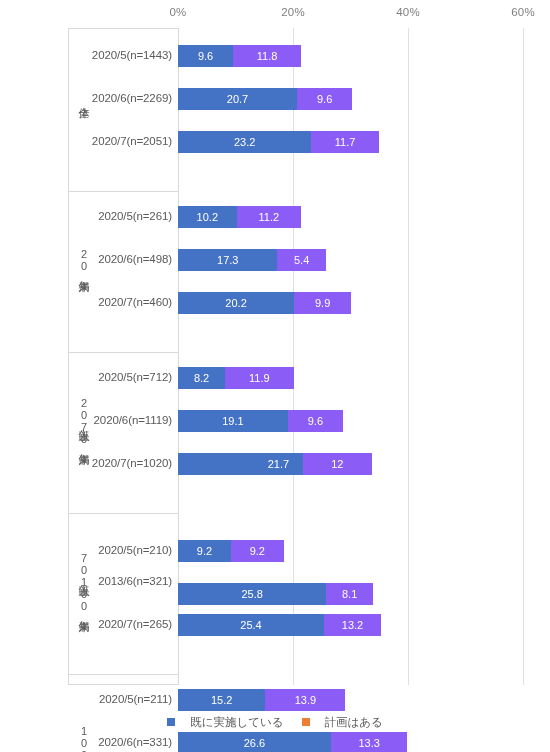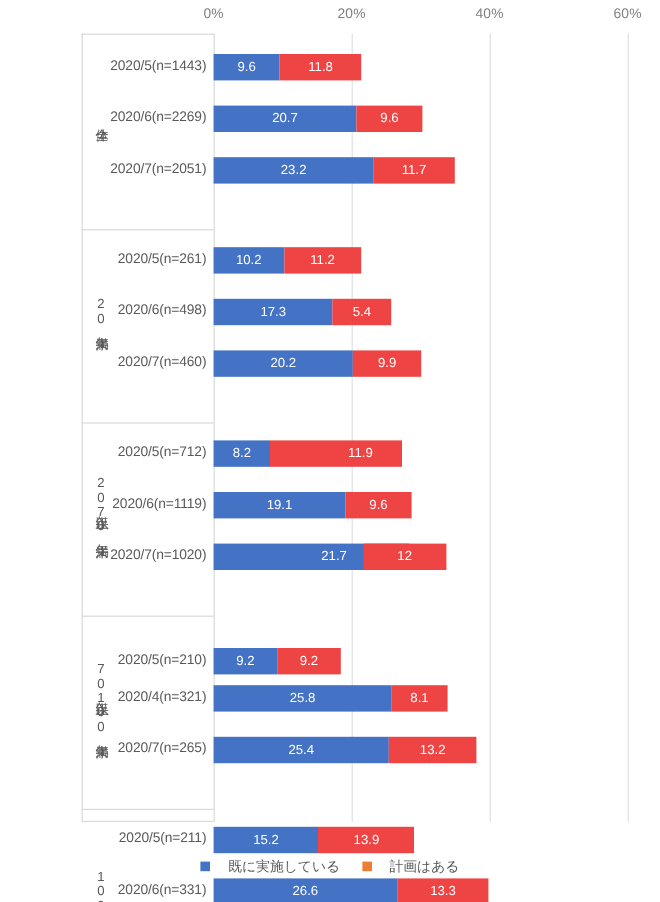--- a/index.html
+++ b/index.html
@@ -131,21 +131,21 @@
     top: 0;
     height: 22px;
     color: #ffffff;
     font-size: 11px;
     line-height: 22px;
     text-align: center;
     overflow: hidden;
     white-space: nowrap;
   }
   .seg.s1 { background: #4472c4; }
-  .seg.s2 { background: #ef4444; }
+  .seg.s2 { background: #8b5cf6; }
 
   
   .legend {
     position: absolute;
     left: 0;
     top: 712px;
     width: 550px;
     height: 20px;
     display: flex;
     justify-content: center;
@@ -231,21 +231,21 @@
           </div>
         </div>
       </div>
       <div class="group" style="top: 324px; height: 137px;">
         <div class="group-sep" style="top: 0px;"></div>
         <div class="group-title" style="top: 0px; height: 137px; line-height: 28px; display: flex; align-items: center; justify-content: center;">20年以上70年未満</div>
         <div class="row" style="top: 4px;">
           <div class="row-label">2020/5(n=712)</div>
           <div class="bar-wrap" style="width: 115.575px;">
             <div class="seg s1" style="left: 0px; width: 47.15px;">8.2</div>
-            <div class="seg s2" style="left: 47.15px; width: 68.425px; padding-left: 41px;">11.9</div>
+            <div class="seg s2" style="left: 47.15px; width: 68.425px;">11.9</div>
           </div>
         </div>
         <div class="row" style="top: 47px;">
           <div class="row-label">2020/6(n=1119)</div>
           <div class="bar-wrap" style="width: 165.025px;">
             <div class="seg s1" style="left: 0px; width: 109.825px;">19.1</div>
             <div class="seg s2" style="left: 109.825px; width: 55.2px;">9.6</div>
           </div>
         </div>
         <div class="row" style="top: 90px;">
@@ -260,31 +260,31 @@
         <div class="group-sep" style="top: 0px;"></div>
         <div class="group-title" style="top: 0px; height: 137px; line-height: 28px; display: flex; align-items: center; justify-content: center;">70年以上100年未満</div>
         <div class="row" style="top: 16px;">
           <div class="row-label">2020/5(n=210)</div>
           <div class="bar-wrap" style="width: 105.8px;">
             <div class="seg s1" style="left: 0px; width: 52.9px;">9.2</div>
             <div class="seg s2" style="left: 52.9px; width: 52.9px;">9.2</div>
           </div>
         </div>
         <div class="row" style="top: 47px;">
-          <div class="row-label">2020/4(n=321)</div>
-          <div class="bar-wrap" style="width: 194.925px;">
+          <div class="row-label">2013/6(n=321)</div>
+          <div class="bar-wrap" style="width: 194.925px; margin-top: 12px;">
             <div class="seg s1" style="left: 0px; width: 148.35px;">25.8</div>
             <div class="seg s2" style="left: 148.35px; width: 46.575px;">8.1</div>
           </div>
         </div>
         <div class="row" style="top: 90px;">
           <div class="row-label">2020/7(n=265)</div>
           <div class="bar-wrap" style="width: 221.95px;">
             <div class="seg s1" style="left: 0px; width: 146.05px;">25.4</div>
-            <div class="seg s2" style="left: 146.05px; width: 73px;">13.2</div>
+            <div class="seg s2" style="left: 146.05px; width: 57px;">13.2</div>
           </div>
         </div>
       </div>
       <div class="group" style="top: 646px; height: 137px;">
         <div class="group-sep" style="top: 0px;"></div>
         <div class="group-title" style="top: 0px; height: 137px; line-height: 28px; display: flex; align-items: center; justify-content: center;">100年以上</div>
         <div class="row" style="top: 4px;">
           <div class="row-label">2020/5(n=211)</div>
           <div class="bar-wrap" style="width: 167.325px;">
             <div class="seg s1" style="left: 0px; width: 87.4px;">15.2</div>

